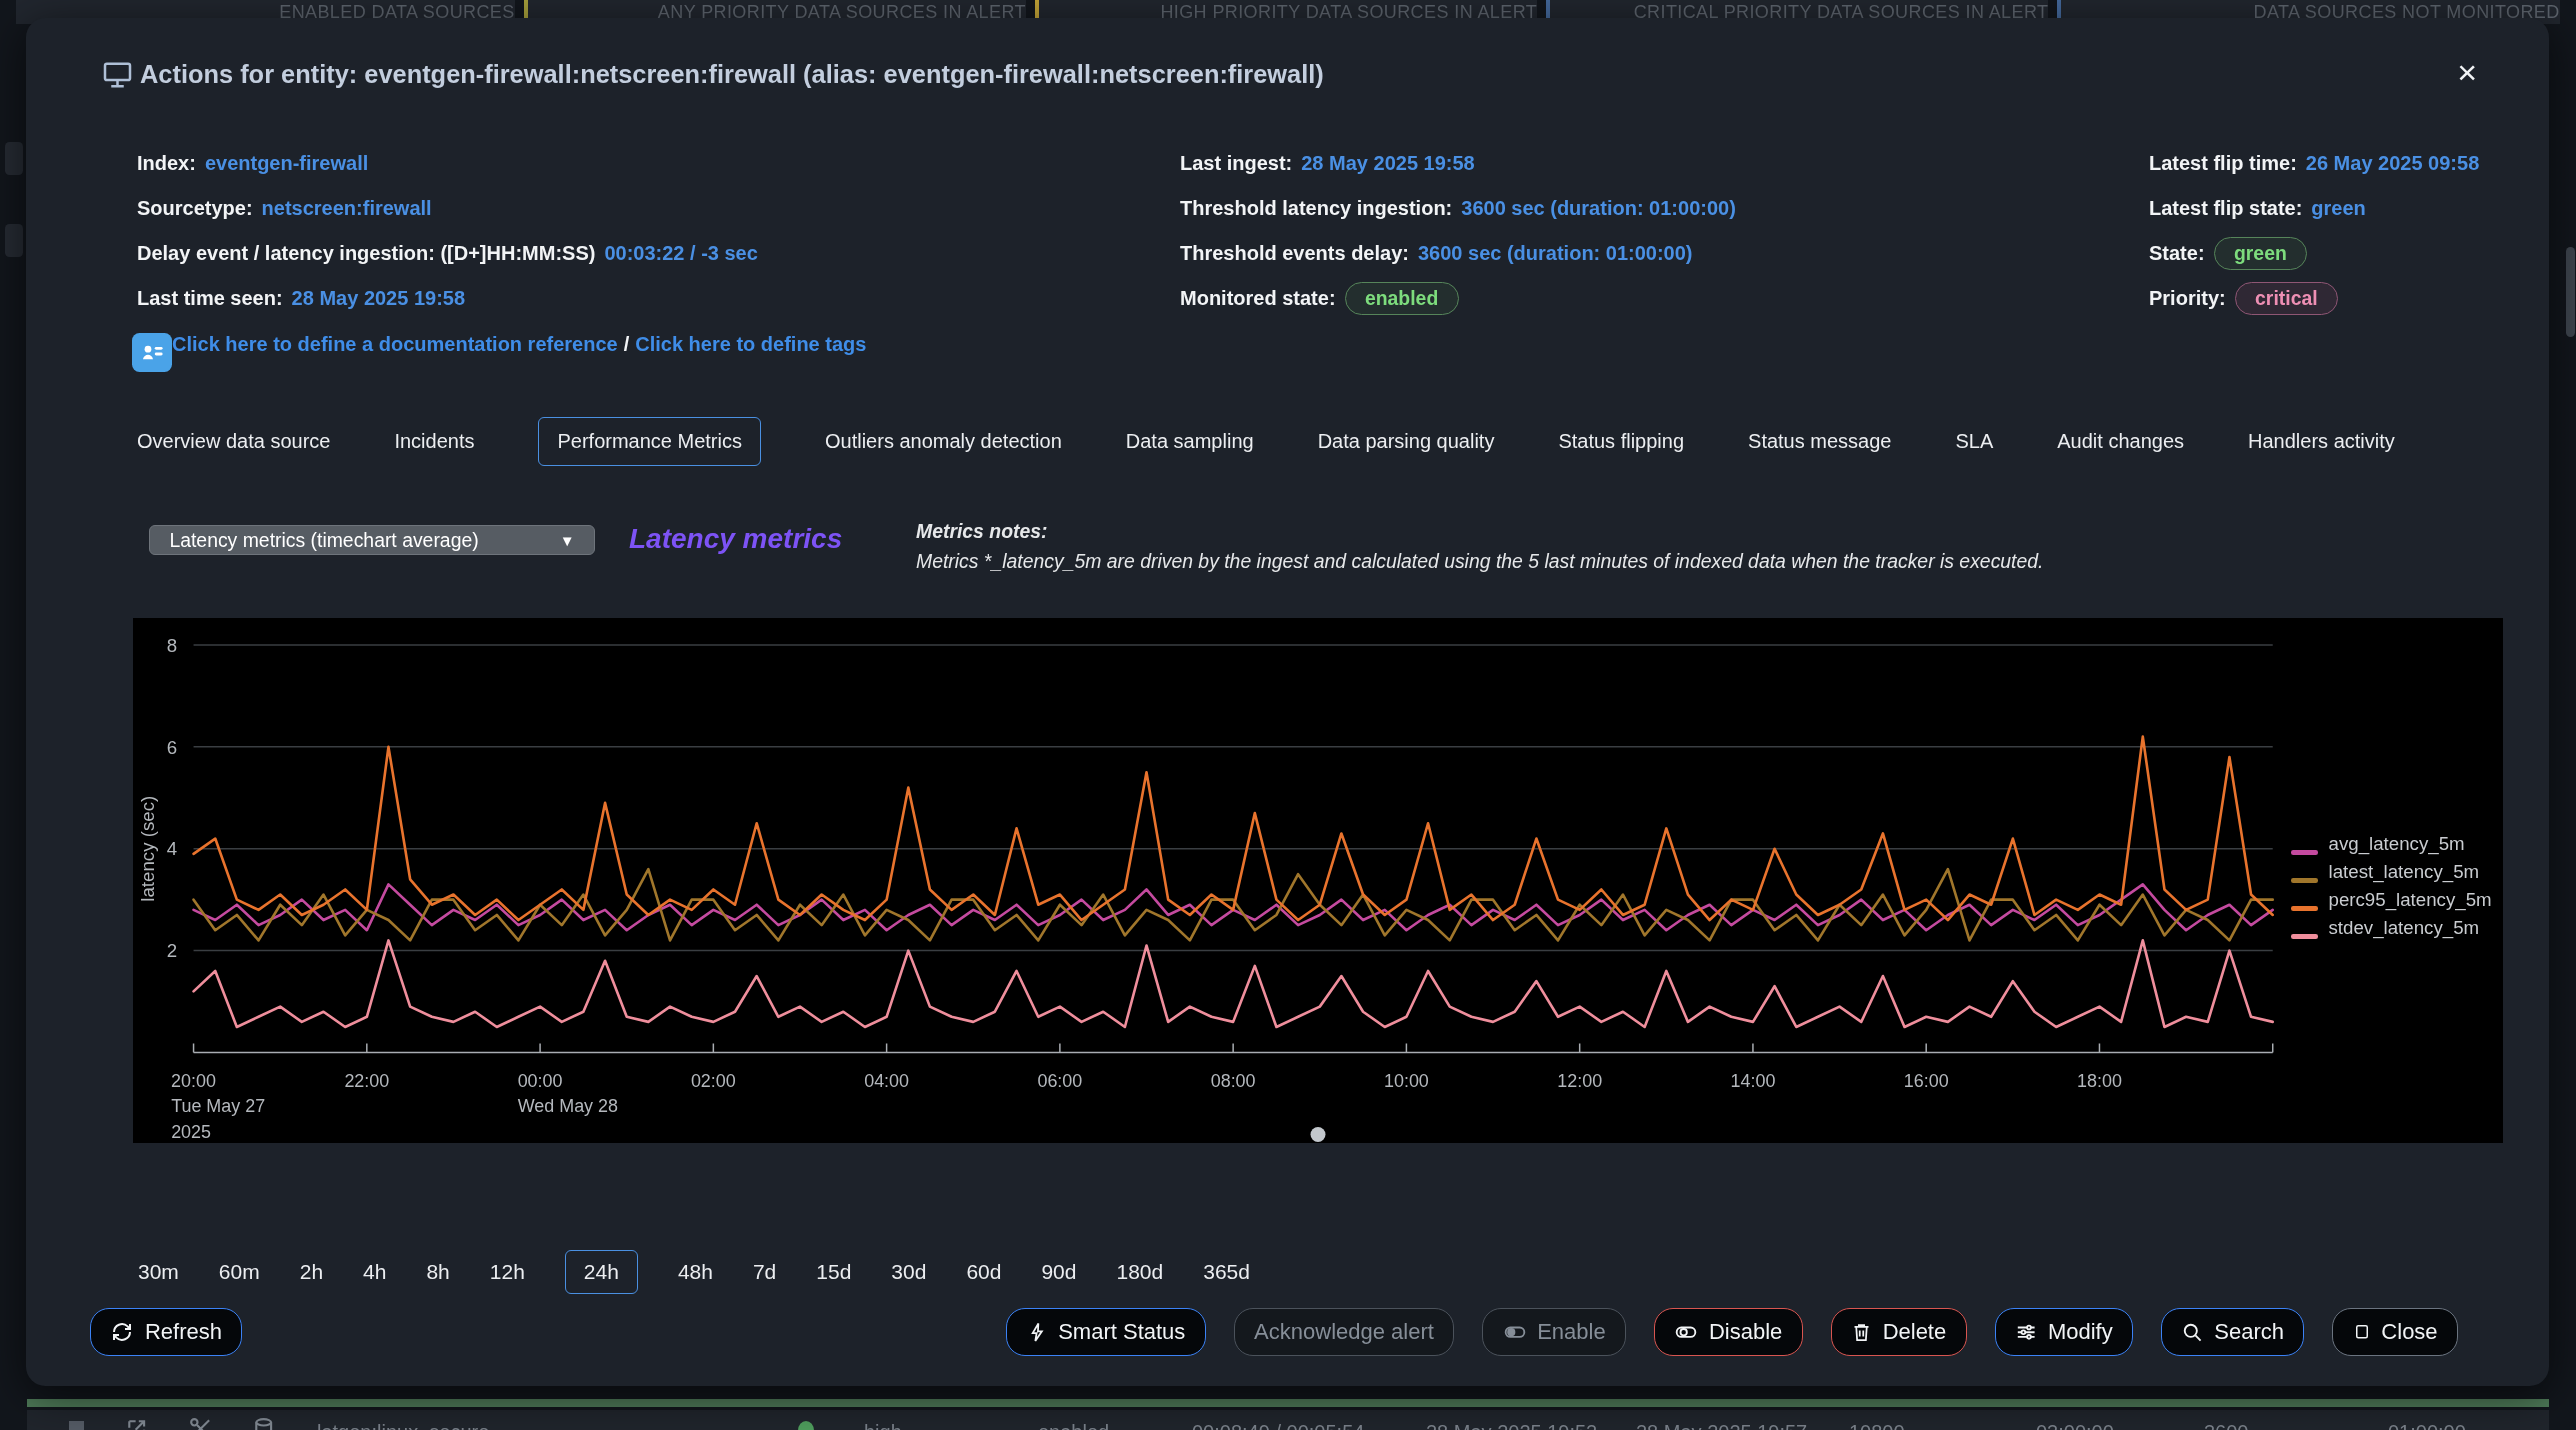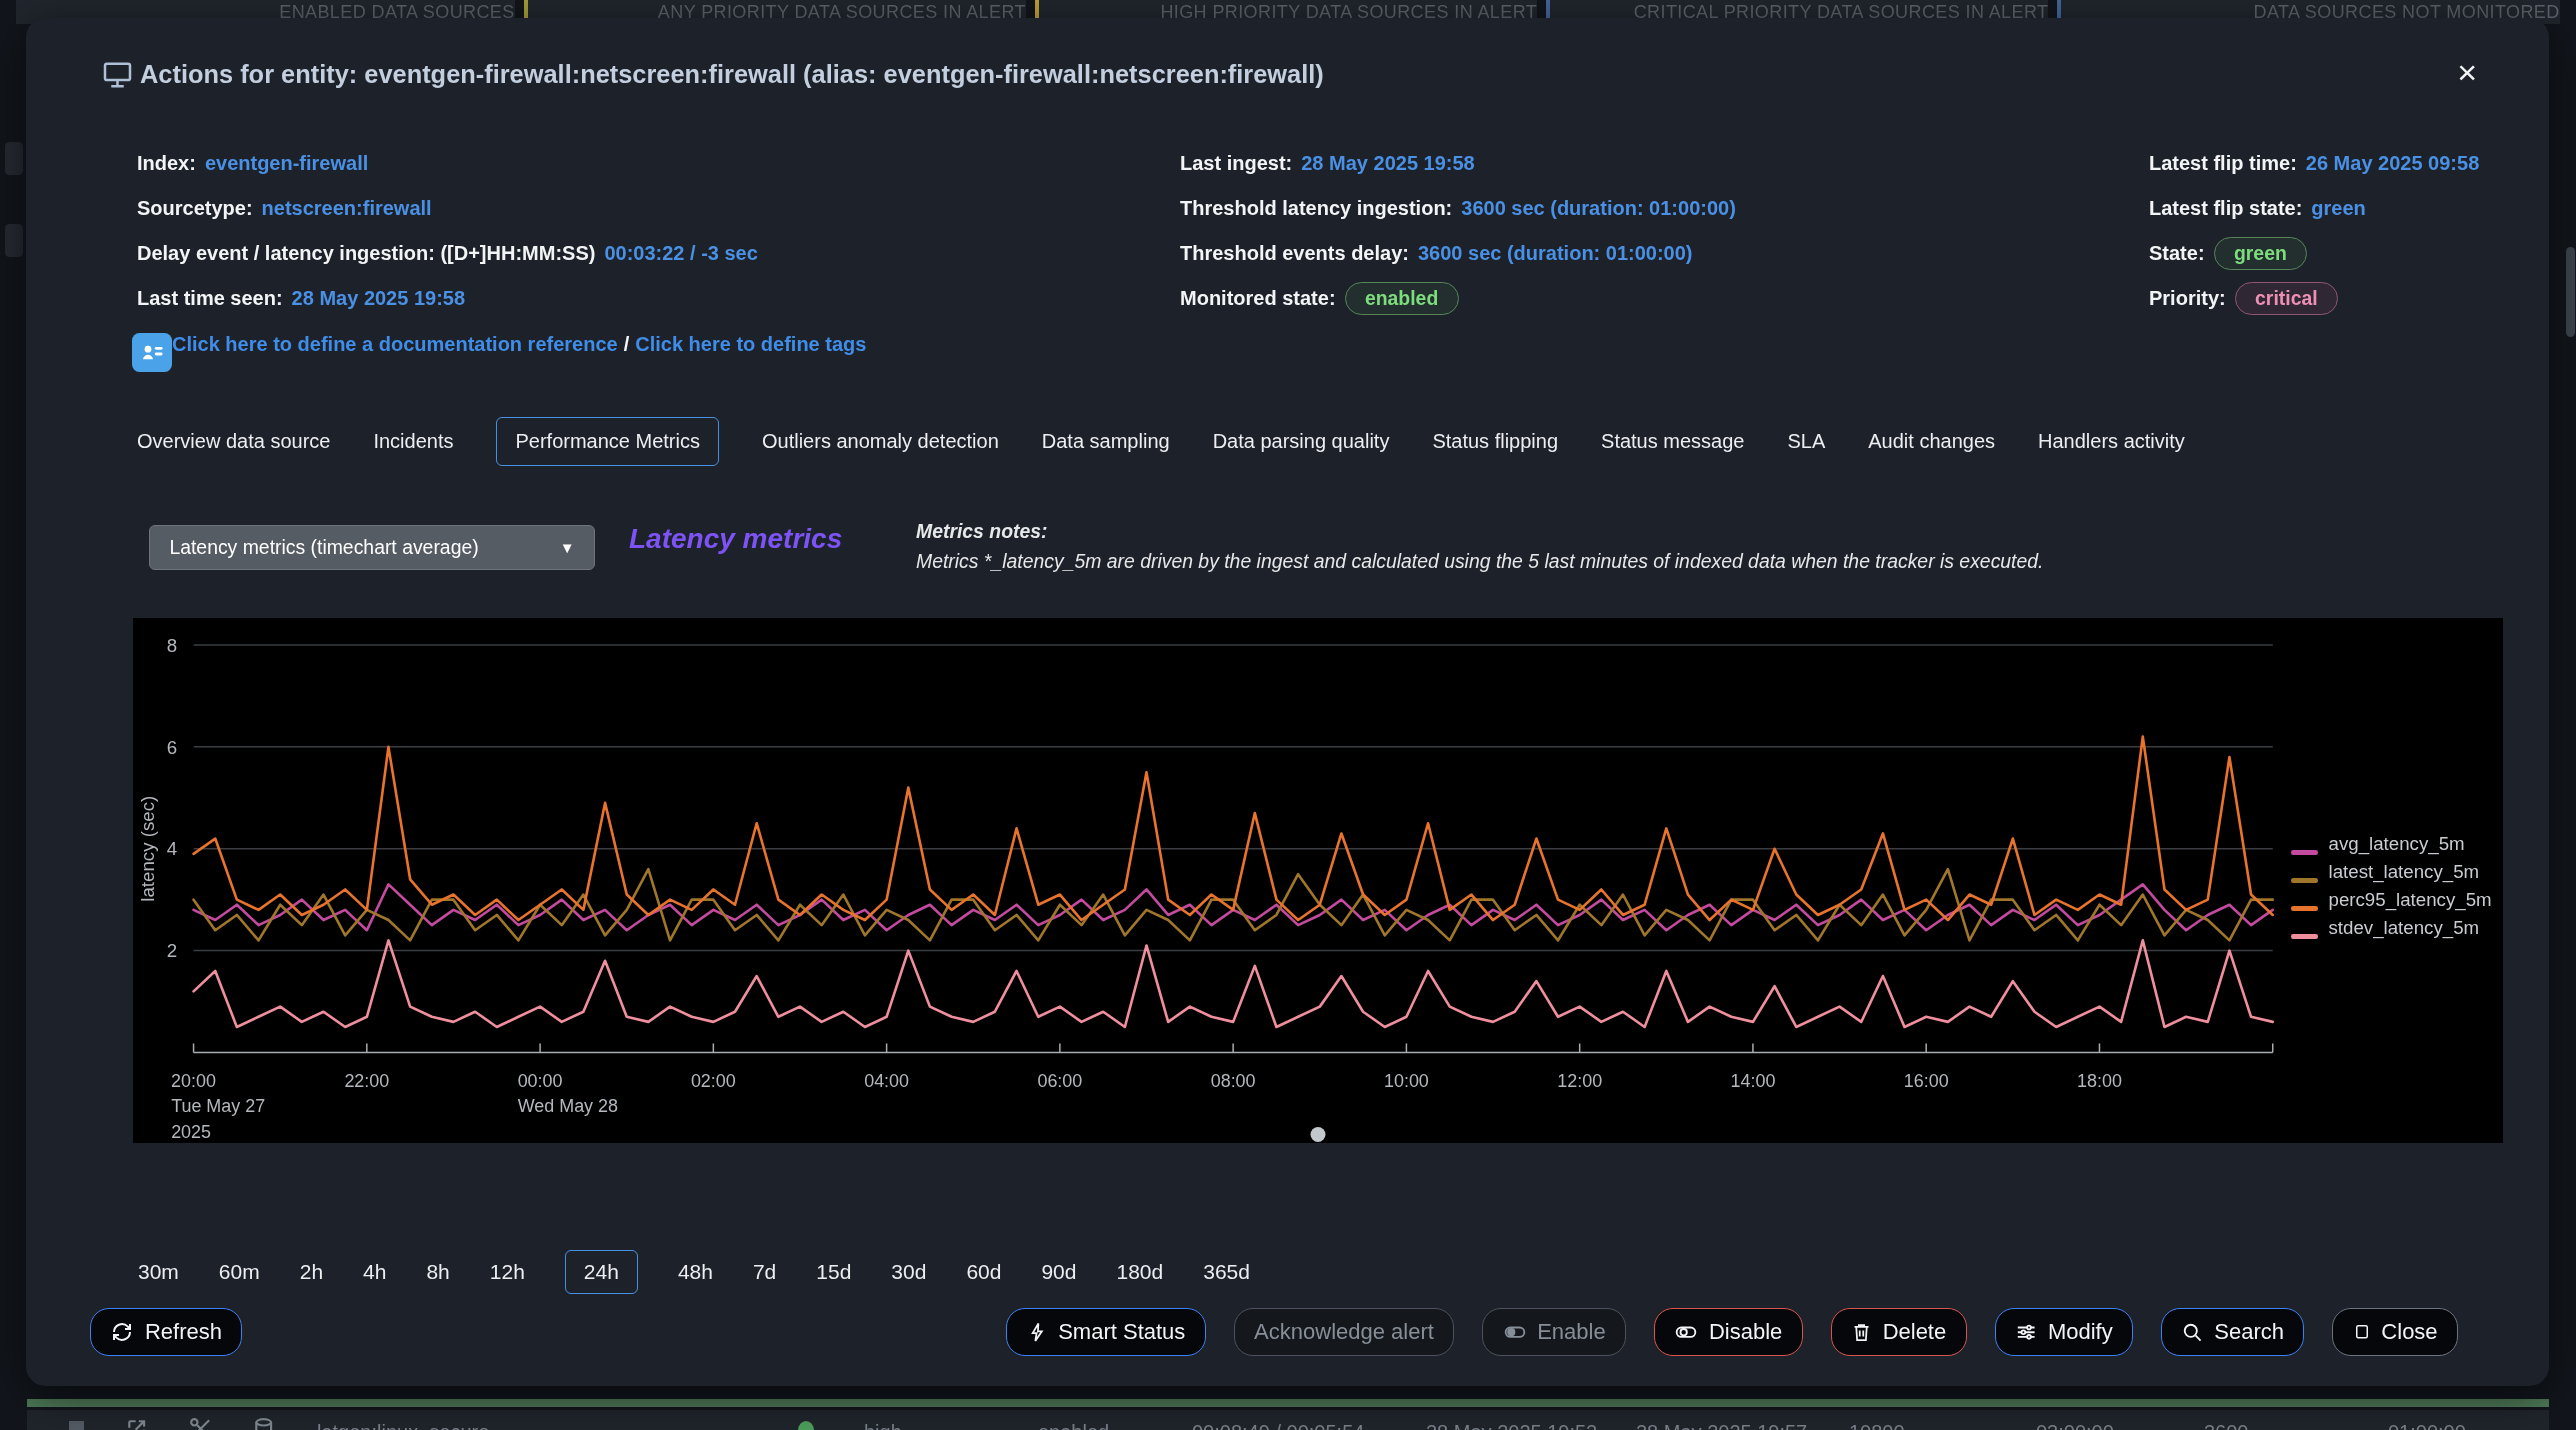--- a/index.html
+++ b/index.html
@@ -41,26 +41,26 @@
   .badge.critical{color:#ee8fb4;border:1.5px solid #8f5674;background:rgba(210,95,150,.10);}
 
   
   .doc-row{position:absolute;left:81px;top:315px;display:flex;align-items:flex-start;margin-left:25px;}
   .doc-ico{width:40px;height:39px;border-radius:7.5px;background:#4aa3e8;display:flex;align-items:center;justify-content:center;color:#fff;}
   .doc-links{font-size:20px;font-weight:700;}
   .doc-links a{color:#3f8de8;text-decoration:none;}
   .doc-sep{color:#f2f4f6;padding:0 6px;}
 
   
-  .tabs{position:absolute;left:111px;top:399px;display:flex;align-items:center;gap:43px;font-size:20px;color:#eceef1;}
+  .tabs{position:absolute;left:111px;top:399px;display:flex;align-items:center;gap:64px;font-size:20px;color:#eceef1;}
   .tab{padding:12px 0;cursor:pointer;white-space:nowrap;}
   .tab.active{padding:12px 18px;border:1.5px solid #4a90e2;border-radius:6px;}
 
   
-  .dropdown{position:absolute;left:123px;top:507px;width:446px;height:45px;background:#565c63;border:0.7px solid #6e747b;
+  .dropdown{position:absolute;left:123px;top:507px;width:446px;height:30px;background:#565c63;border:0.7px solid #6e747b;
             border-radius:6px;display:flex;align-items:center;justify-content:space-between;padding:0 19.4px;box-sizing:border-box;
             font-size:19.4px;color:#fff;cursor:pointer;}
   .dd-arrow{font-size:15px;color:#fff;}
   .section-title{position:absolute;left:603px;top:505px;font-size:28px;font-weight:700;color:#7d53f5;font-style:italic;}
   .notes{position:absolute;left:890px;top:498px;font-size:19.4px;font-style:italic;color:#e6e8ea;line-height:30px;}
   .notes .nt{font-weight:700;}
 
   
   .chart-panel{position:absolute;left:107px;top:600px;width:2370px;height:525px;background:#000;}
   .chart-panel svg{position:absolute;left:0;top:0;}

